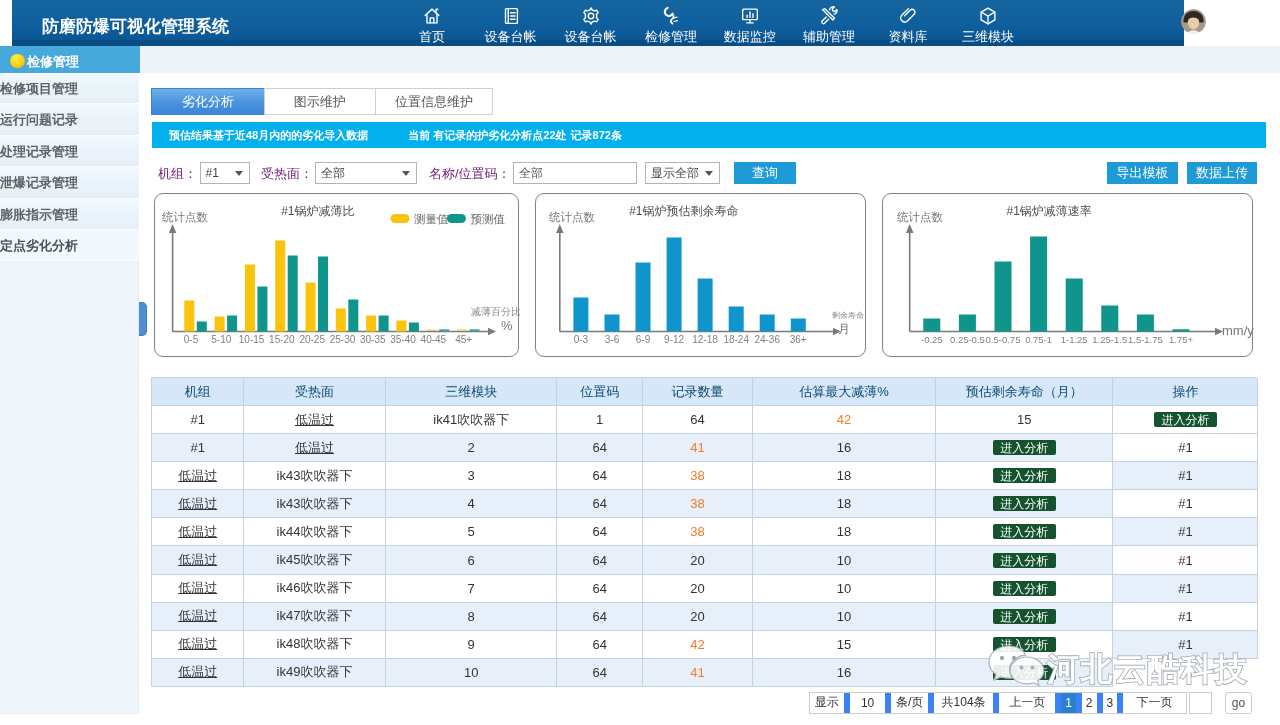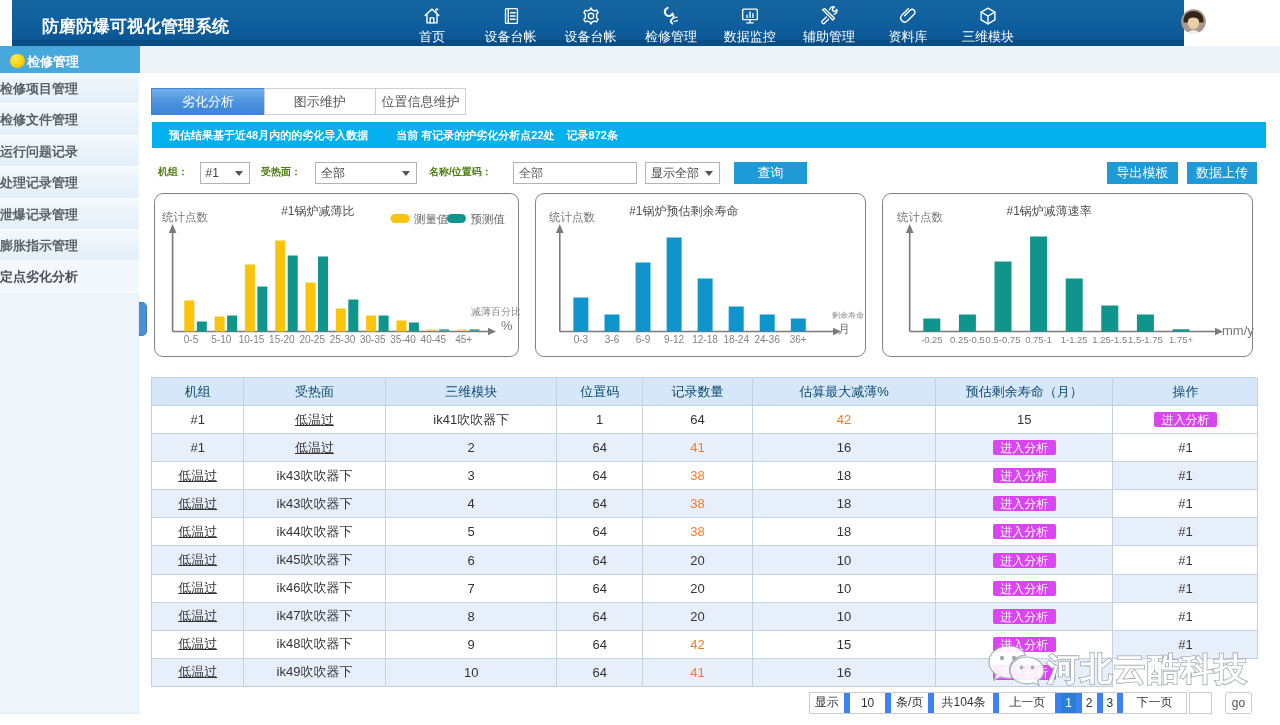--- a/index.html
+++ b/index.html
@@ -26,38 +26,38 @@
  border-bottom:1px solid #fbfdfe;color:#5a6268;font-size:13px;font-weight:bold;line-height:31px;}
 .mi.sel{background:#f2f8fd;color:#4a5258}
 #handle{position:absolute;left:139px;top:302px;width:8px;height:34px;background:#4c8fd4;border-radius:0 5px 5px 0;border:1px solid #3c7cc0;border-left:none}
 
 .tab{position:absolute;top:88px;height:27px;border:1px solid #cfcfcf;background:#fff;color:#555;font-size:13px;text-align:center;line-height:25px}
 .tab.on{background:linear-gradient(180deg,#6fb0ea 0%,#4990dc 60%,#3b86d8 100%);color:#fff;border:1px solid #3b86d8}
 
 #banner{position:absolute;left:152px;top:121.5px;width:1113.5px;height:26.5px;background:#02b0ee;color:#fff;
  font-size:11px;font-weight:bold;line-height:26.5px;padding-left:17px;white-space:nowrap}
 
-.flbl{position:absolute;top:165px;color:#4d7c0f;font-size:10px;font-weight:bold;white-space:nowrap}
+.flbl{position:absolute;top:165px;color:#701a75;font-size:13px;font-weight:normal;white-space:nowrap}
 .fsel{position:absolute;top:162px;height:22px;border:1px solid #b3b3b3;background:#fff;color:#444;font-size:12px;line-height:20px;padding-left:5px}
 .fsel .ar{position:absolute;right:6px;top:8px;width:0;height:0;border-left:4px solid transparent;border-right:4px solid transparent;border-top:5px solid #555}
 #inp{position:absolute;left:513px;top:161.5px;width:124px;height:22.5px;border:1px solid #b3b3b3;background:#fff;color:#555;font-size:12px;line-height:21px;padding-left:5px}
 .cbtn{position:absolute;top:161.5px;height:22.5px;background:#1e9bd7;color:#fff;font-size:13px;text-align:center;line-height:22.5px}
 
 .panel{position:absolute;top:192.5px;height:164.5px;background:#fff;border:1.2px solid #828282;border-radius:9px}
 .ct{position:absolute;top:9px;left:45%;transform:translateX(-50%);font-size:12px;color:#4e4e4e;white-space:nowrap}
 
 #tbl{position:absolute;left:151.3px;top:377px;width:1106px;border:1px solid #c3d2e0;border-right:none;border-bottom:none;display:grid;
  grid-template-columns:91.7px 142px 171.5px 85.5px 110px 183px 177.4px 145.1px}
 #tbl>div{border-right:1px solid #c3d2e0;border-bottom:1px solid #c3d2e0;font-size:13px;color:#333;
  display:flex;align-items:center;justify-content:center;height:28.1px;background:#fff}
 #tbl>div.hd{background:#d5e7f8;height:28px;color:#0c4a6e}
 #tbl>div.alt{background:#e7effb}
 .org{color:#f57b27}
 .und{text-decoration:underline}
-.gobtn{width:63px;height:15px;background:#d946ef;border-radius:2px;color:#fff;font-size:12px;line-height:17px;text-align:center}
+.gobtn{width:63px;height:15px;background:#14532d;border-radius:2px;color:#fff;font-size:12px;line-height:17px;text-align:center}
 
 #pager{position:absolute;left:808.7px;top:691.9px;height:22.2px;display:flex;border:1px solid #ccc;background:#fff}
 #pager .pc{height:100%;border-right:6px solid #3b82f6;font-size:12px;color:#333;display:flex;align-items:center;justify-content:center}
 #pager .pc:last-child{border-right:none}
 #pager .cur{background:#2b7fd3;color:#fff}
 #pgin{position:absolute;left:1188.9px;top:691.9px;width:23px;height:22.2px;border:1px solid #ccc;background:#fff}
 #pggo{position:absolute;left:1225.3px;top:691.9px;width:26.4px;height:22.2px;border:1px solid #ccc;border-radius:3px;background:#fff;
  font-size:12px;color:#555;text-align:center;line-height:21px}
 
 #wm{position:absolute;left:985px;top:640px;z-index:50}
@@ -137,40 +137,39 @@
 <div id="usr">管理员<br>2016-9-2</div>
     <div id="caret"></div>
   </div>
 <div id="band"></div>
 <div id="sband">
     <div class="ball"></div>
     <div class="t">检修管理</div>
   </div>
 <div id="side">
     <div class="mi">检修项目管理</div>
-    <div class="mi">检修文件管理</div>
     <div class="mi">运行问题记录</div>
     <div class="mi">处理记录管理</div>
     <div class="mi">泄爆记录管理</div>
     <div class="mi">膨胀指示管理</div>
     <div class="mi sel">定点劣化分析</div>
   </div>
 <div id="handle"></div>
 <div class="tab on" style="left:151.3px;width:113.4px">劣化分析</div>
 <div class="tab" style="left:263.7px;width:112.3px">图示维护</div>
-<div class="tab" style="left:375px;width:91px">位置信息维护</div>
-<div id="banner">预估结果基于近48月内的的劣化导入数据<span style="margin-left:28px">当前 有记录的护劣化分析点22处</span><span style="margin-left:12px">记录872条</span></div>
+<div class="tab" style="left:375px;width:118px">位置信息维护</div>
+<div id="banner">预估结果基于近48月内的的劣化导入数据<span style="margin-left:40px">当前 有记录的护劣化分析点22处</span><span style="margin-left:4px">记录872条</span></div>
 <div class="flbl" style="left:158px">机组：</div>
 <div class="fsel" style="left:199.5px;width:50px">#1<span class="ar"></span></div>
 <div class="flbl" style="left:261px">受热面：</div>
 <div class="fsel" style="left:315px;width:102px">全部<span class="ar"></span></div>
 <div class="flbl" style="left:429px">名称/位置码：</div>
 <div id="inp">全部</div>
 <div class="fsel" style="left:645px;width:75px">显示全部<span class="ar"></span></div>
-<div class="cbtn" style="left:734px;width:73px">查询</div>
+<div class="cbtn" style="left:734px;width:62px">查询</div>
 <div class="cbtn" style="left:1107px;width:71px">导出模板</div>
 <div class="cbtn" style="left:1187px;width:70px">数据上传</div>
 <div class="panel" style="left:153.5px;width:365px">
     <div class="ct">#1锅炉减薄比</div>
     <svg class="abs" style="left:0;top:0" width="365" height="163" viewBox="0 0 365 163">
       <line x1="17.6" y1="39" x2="17.6" y2="137.5" stroke="#7a7a7a" stroke-width="1.6"></line>
       <path d="M13.8 39 L21.400000000000002 39 L17.6 30 Z" fill="#7a7a7a"></path>
       <line x1="17.6" y1="137.5" x2="333" y2="137.5" stroke="#7a7a7a" stroke-width="1.6"></line>
       <path d="M333 133.7 L333 141.3 L341 137.5 Z" fill="#7a7a7a"></path>
       <text x="7.0" y="27.0" font-size="11.5" fill="#757575" text-anchor="start">统计点数</text>

